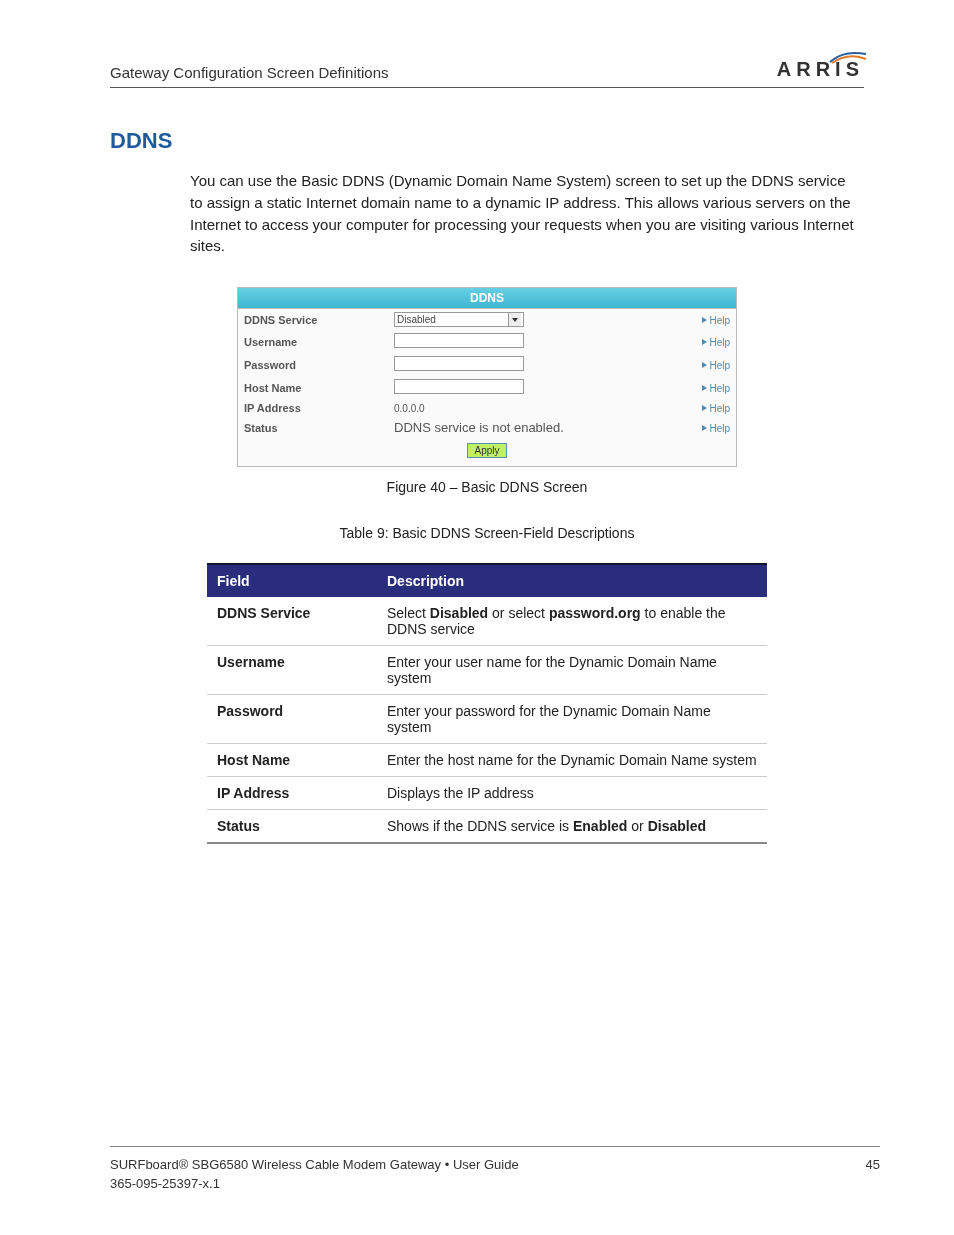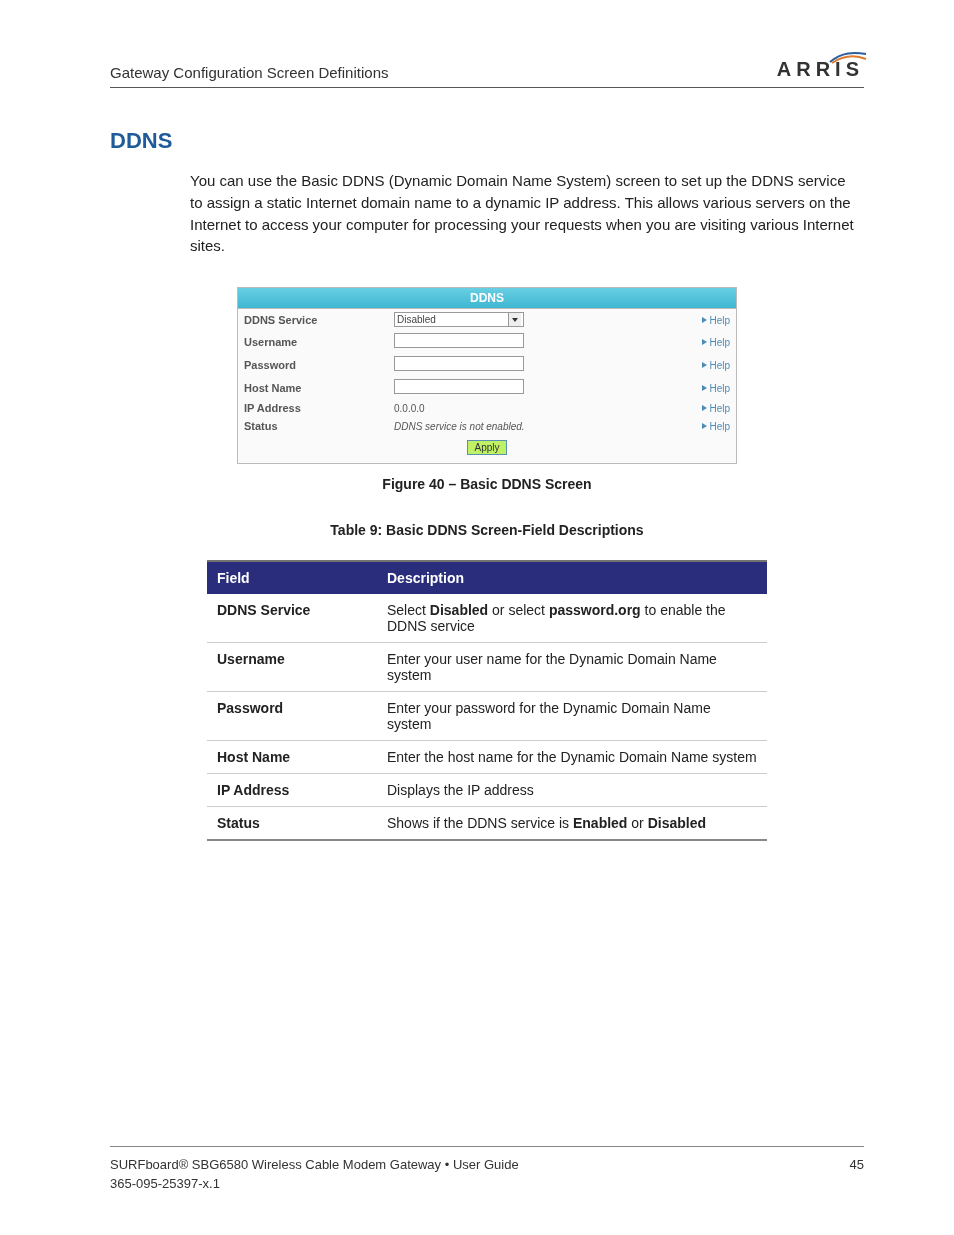--- a/index.html
+++ b/index.html
@@ -138,21 +138,21 @@
   }
   .apply-btn {
     border: 1px solid #5a8fb0;
     background: #bef264;
     font-size: 10px;
     padding: 1px 6px;
     color: #333;
   }
   .figure-caption, .table-caption {
     text-align: center;
-    font-weight: bold;
+    font-weight: normal;
     font-size: 14px;
     margin-top: 12px;
   }
   .table-caption { margin-top: 30px; margin-bottom: 22px;}
   .desc-wrap {
     margin: 0 auto;
     width: 560px;
   }
   table.desc {
     border-collapse: collapse;
@@ -165,28 +165,28 @@
     text-align: left;
     padding: 8px 10px;
     font-size: 14px;
   }
   table.desc td {
     padding: 8px 10px;
     border-bottom: 1px solid #ccc;
     vertical-align: top;
   }
   table.desc tr:last-child td { border-bottom: 2px solid #888; }
-  table.desc thead tr { border-top: 2px solid #737373; }
+  table.desc thead tr { border-top: 2px solid #0f172a; }
   .field-col { font-weight: bold; width: 150px; }
-  .status-text { font-style: italic; color:#555; font-size:10px; }
+  .status-text { color:#555; font-size:13px; }
   .ip-text { font-size:10px; color:#555; }
   .footer {
     position: absolute;
     left: 110px;
-    right: 90px;
+    right: 74px;
     bottom: 44px;
     border-top: 1px solid #888;
     padding-top: 10px;
     font-size: 13px;
     color: #333;
   }
   .footer-line1 { display:flex; justify-content: space-between; }
   .footer-line2 { margin-top: 4px; }
 </style>
 </head>

